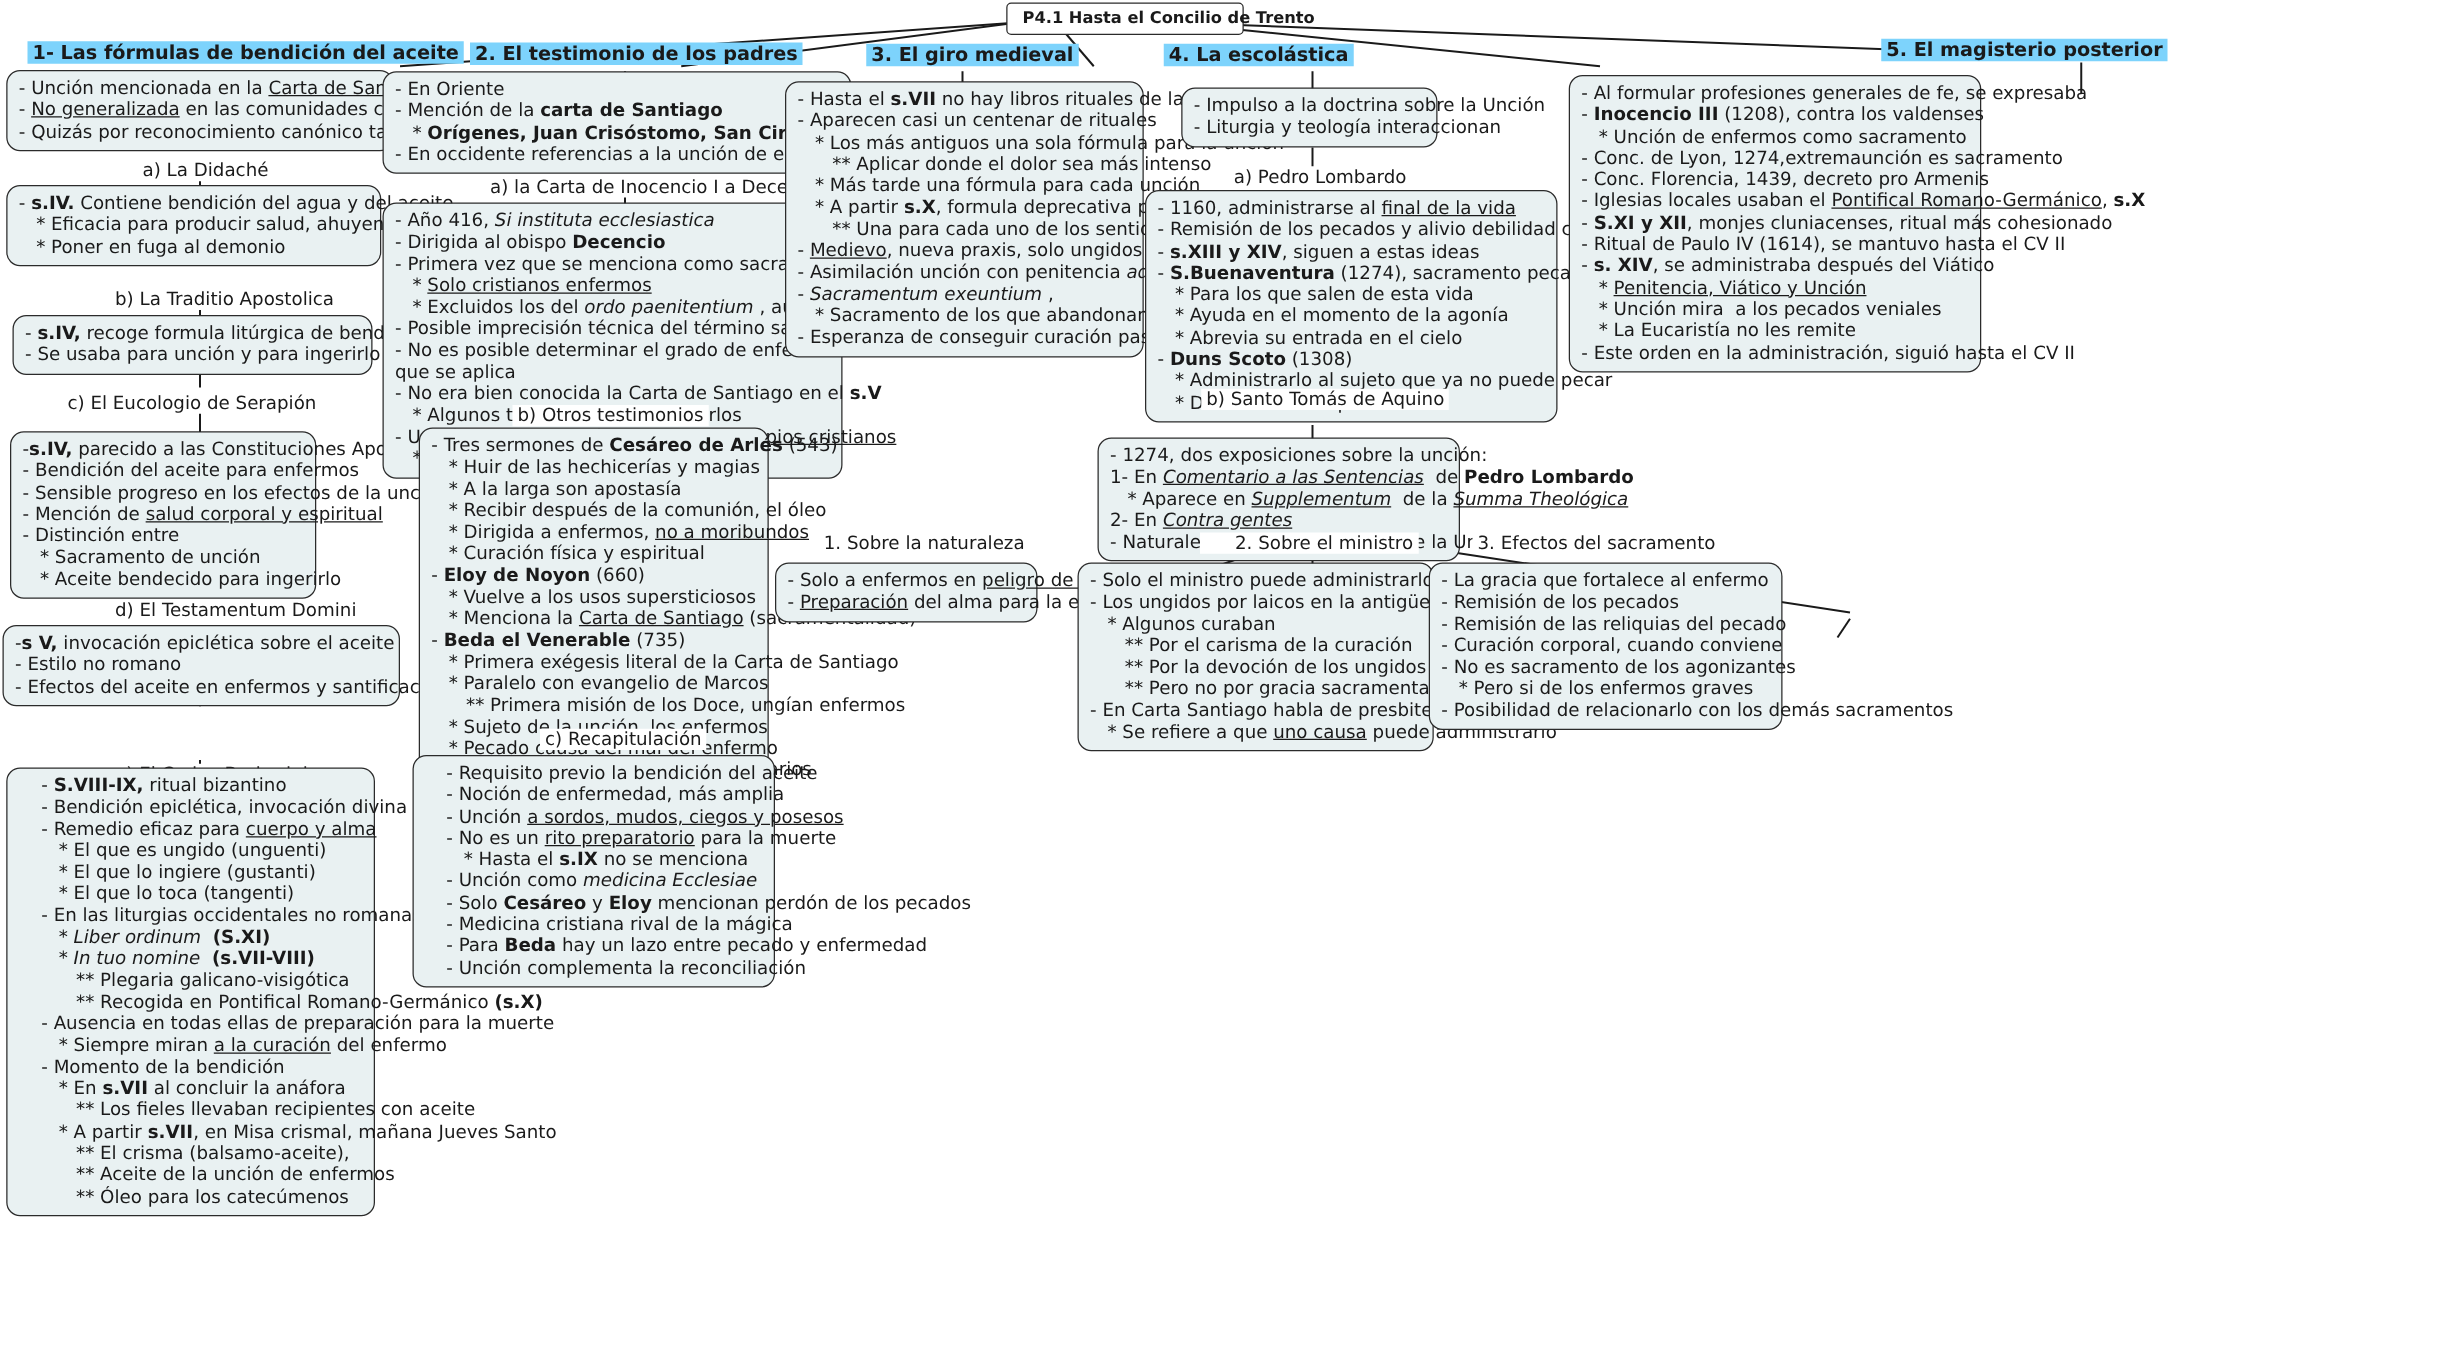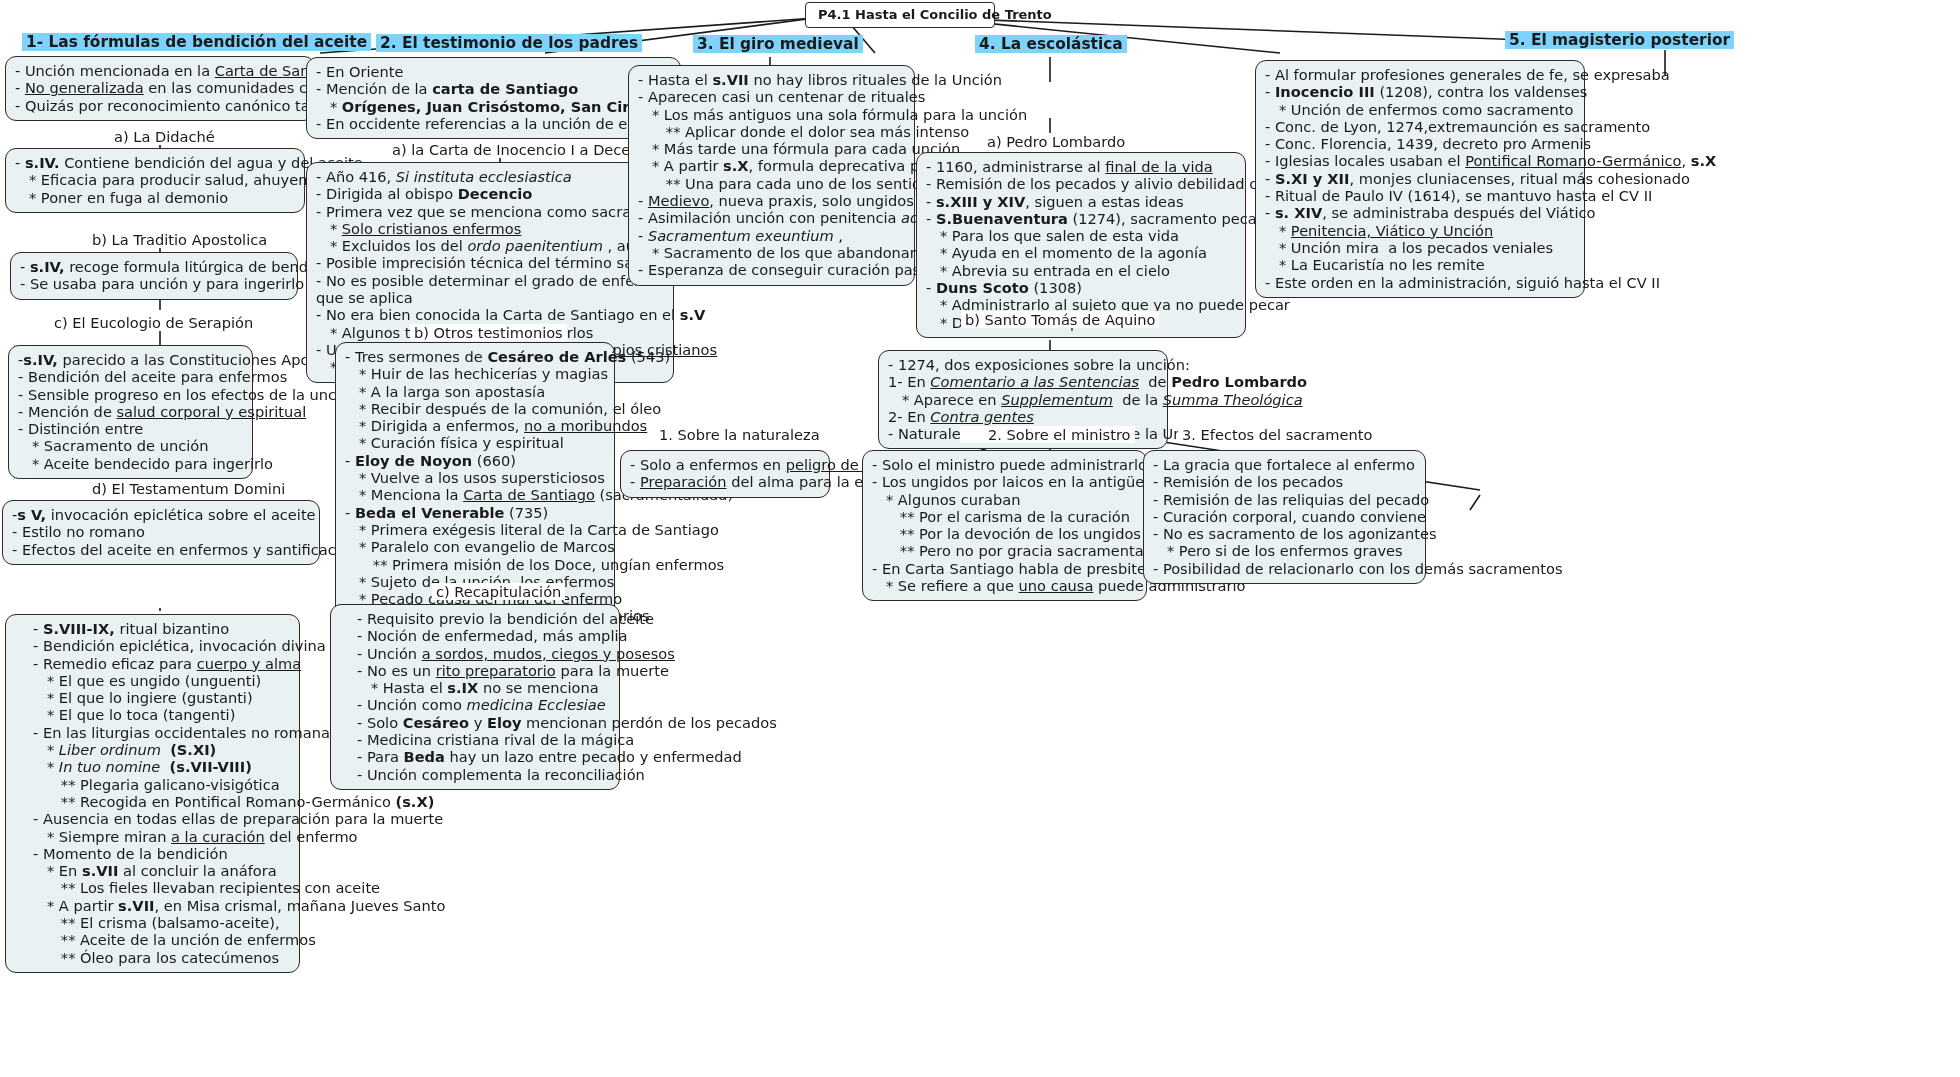--- a/index.html
+++ b/index.html
@@ -219,21 +219,23 @@
       ** Aplicar donde el dolor sea más intenso
    * Más tarde una fórmula para cada unción
    * A partir <b>s.X</b>, formula deprecativa para cada unción
       ** Una para cada uno de los sentidos
 - <u>Medievo</u>, nueva praxis, solo ungidos <i><u>in extremis</u></i>
 - Asimilación unción con penitencia <i>ad mortem</i> , <b>s.X</b>
 - <i>Sacramentum exeuntium</i> ,
    * Sacramento de los que abandonan el mundo
 - Esperanza de conseguir curación pasa a segundo plano</div>
 
-  <div class="branch-label" style="left:975px;top:35px;text-align:center;">4. La escolástica</div>
+  <div class="branch-label" style="left:931px;top:35px;text-align:center;">4. La escolástica</div>
+  <div class="node" style="left:945px;top:70px;width:205px;">- Impulso a la doctrina sobre la Unción
+- Liturgia y teología interaccionan</div>
 
   <div class="sub-label" style="left:983px;top:133px;">a) Pedro Lombardo</div>
   <div class="node" style="left:916px;top:152px;width:330px;">- 1160, administrarse al <u>final de la vida</u>
 - Remisión de los pecados y alivio debilidad corporal
 - <b>s.XIII y XIV</b>, siguen a estas ideas
 - <b>S.Buenaventura</b> (1274), sacramento pecados veniales últimos
    * Para los que salen de esta vida
    * Ayuda en el momento de la agonía
    * Abrevia su entrada en el cielo
 - <b>Duns Scoto</b> (1308)

